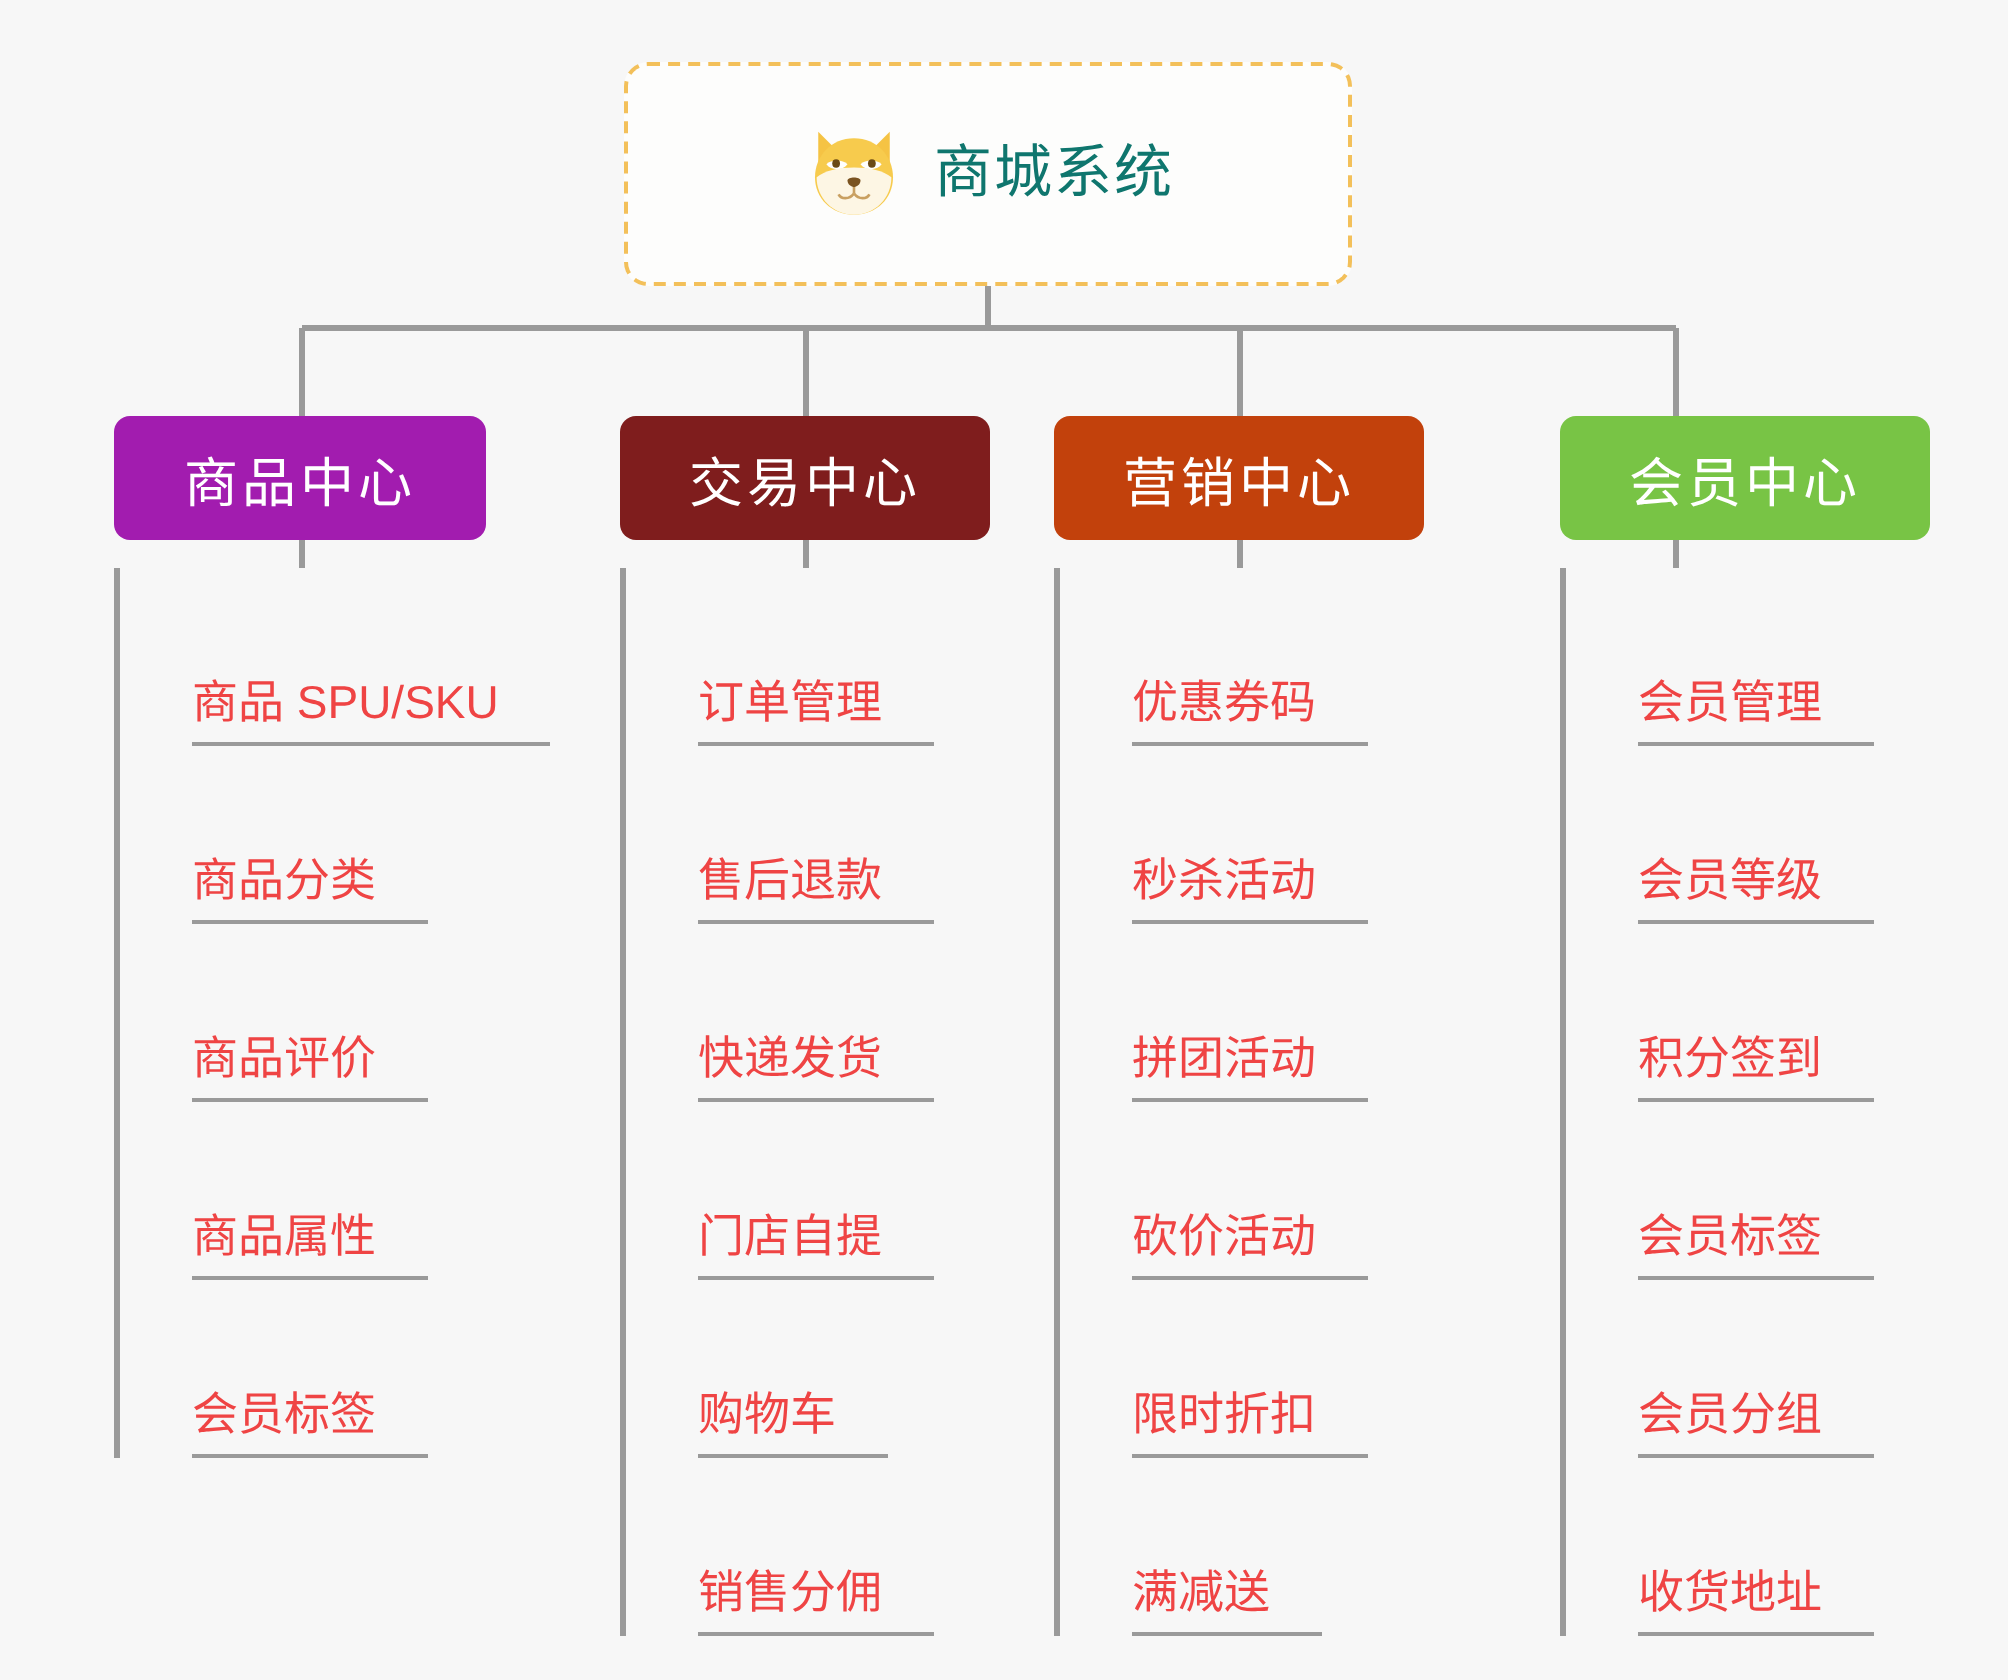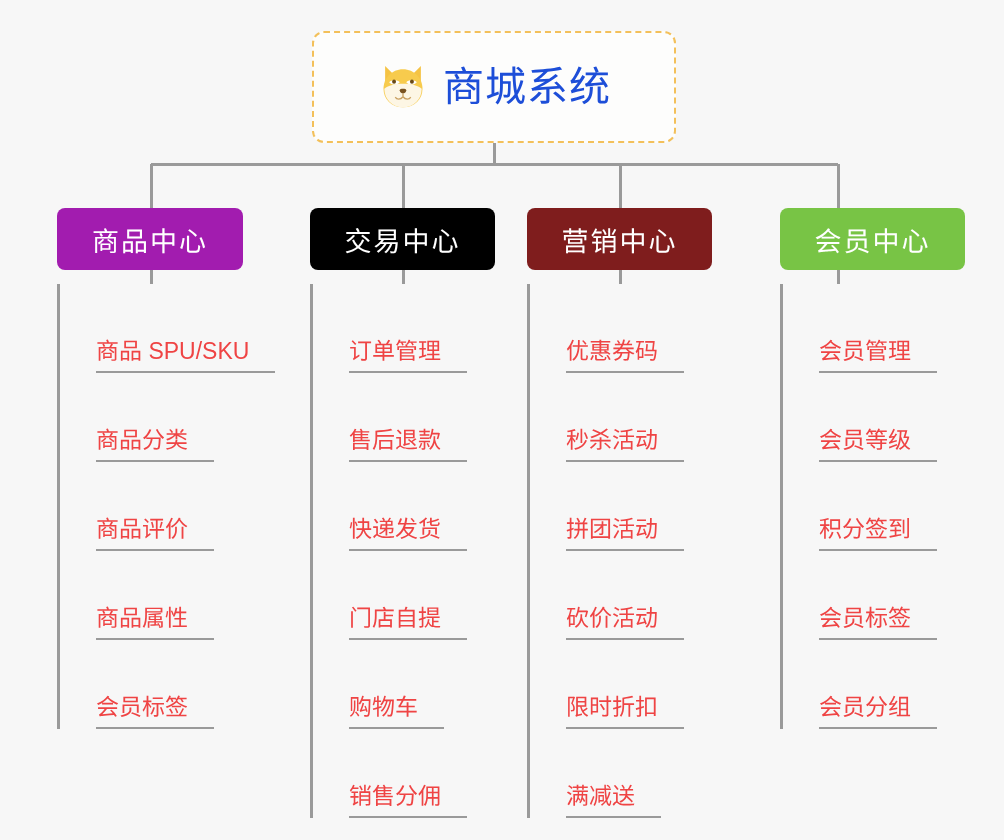--- a/index.html
+++ b/index.html
@@ -40,23 +40,23 @@
     justify-content: center;
     gap: 14px;
   }
   .root-icon {
     width: 52px;
     height: 52px;
     display: block;
     flex: 0 0 auto;
   }
   .root-title {
-    font-size: 41px;
+    font-size: 29px;
     line-height: 1;
-    color: #1d4ed8;
+    color: #0f766e;
     letter-spacing: 1px;
     white-space: nowrap;
   }
 
   
   .connectors {
     position: absolute;
     left: 0;
     top: 0;
     width: 1004px;
@@ -101,23 +101,23 @@
     white-space: nowrap;
     padding: 0 26px 7px 0;
     border-bottom: 2px solid #9a9a9a;
     margin-left: -8px;
   }
 
   
   .branch-0 { left: 57px;  width: 230px; }
   .branch-0 .branch-header { width: 186px; background: #a21caf; }
   .branch-1 { left: 310px; width: 215px; }
-  .branch-1 .branch-header { width: 185px; background: #000000; }
+  .branch-1 .branch-header { width: 185px; background: #7f1d1d; }
   .branch-2 { left: 527px; width: 215px; }
-  .branch-2 .branch-header { width: 185px; background: #7f1d1d; }
+  .branch-2 .branch-header { width: 185px; background: #c2410c; }
   .branch-3 { left: 745px; width: 215px; padding-left: 35px; }
   .branch-3 .branch-header { width: 185px; background: #78c445; }
 </style>
 </head>
 <body>
 
 <div id="mindmap">
 
   <div class="root-node">
     <svg class="root-icon" viewBox="0 0 64 64" xmlns="http://www.w3.org/2000/svg">
@@ -232,16 +232,19 @@
         </div>
       <div class="leaf">
           <span class="leaf-label">积分签到</span>
         </div>
       <div class="leaf">
           <span class="leaf-label">会员标签</span>
         </div>
       <div class="leaf">
           <span class="leaf-label">会员分组</span>
         </div>
+      <div class="leaf">
+          <span class="leaf-label">收货地址</span>
+        </div>
     </div>
   </div>
 
 </div>
 
 </body></html>

